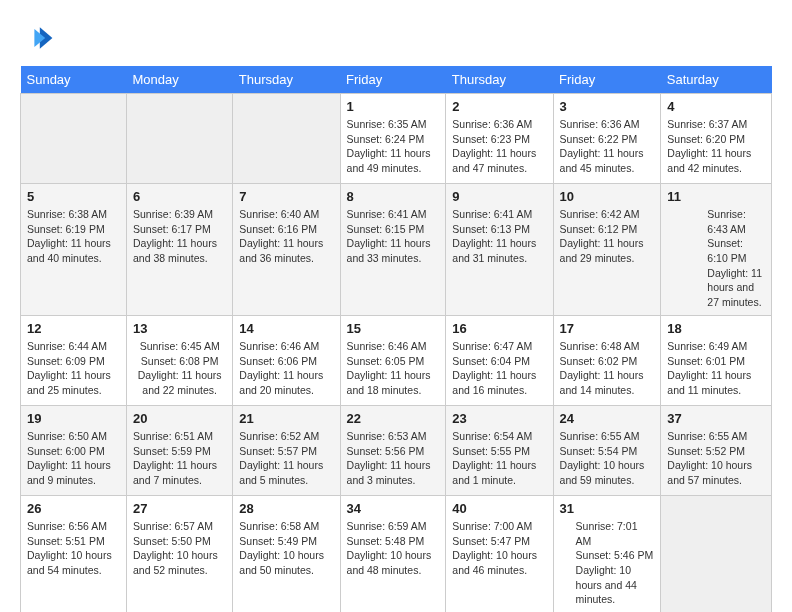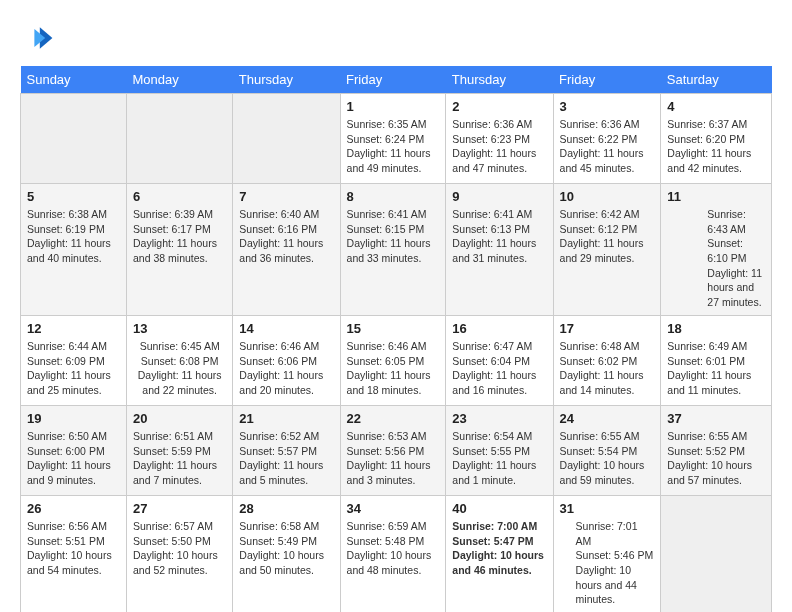--- a/index.html
+++ b/index.html
@@ -303,21 +303,21 @@
 Daylight: 10 hours and 50 minutes.</div>
         </td>
         <td>
           <div class="day-number">34</div>
           <div class="day-info" style="white-space: pre-line;">Sunrise: 6:59 AM
 Sunset: 5:48 PM
 Daylight: 10 hours and 48 minutes.</div>
         </td>
         <td>
           <div class="day-number">40</div>
-          <div class="day-info" style="white-space: pre-line; font-weight: bold;">Sunrise: 7:00 AM
+          <div class="day-info" style="white-space: pre-line;">Sunrise: 7:00 AM
 Sunset: 5:47 PM
 Daylight: 10 hours and 46 minutes.</div>
         </td>
         <td>
           <div class="day-number">31</div>
           <div class="day-info" style="white-space: pre-line; margin-left: 16px;">Sunrise: 7:01 AM
 Sunset: 5:46 PM
 Daylight: 10 hours and 44 minutes.</div>
         </td>
         <td class="empty-cell"></td>

